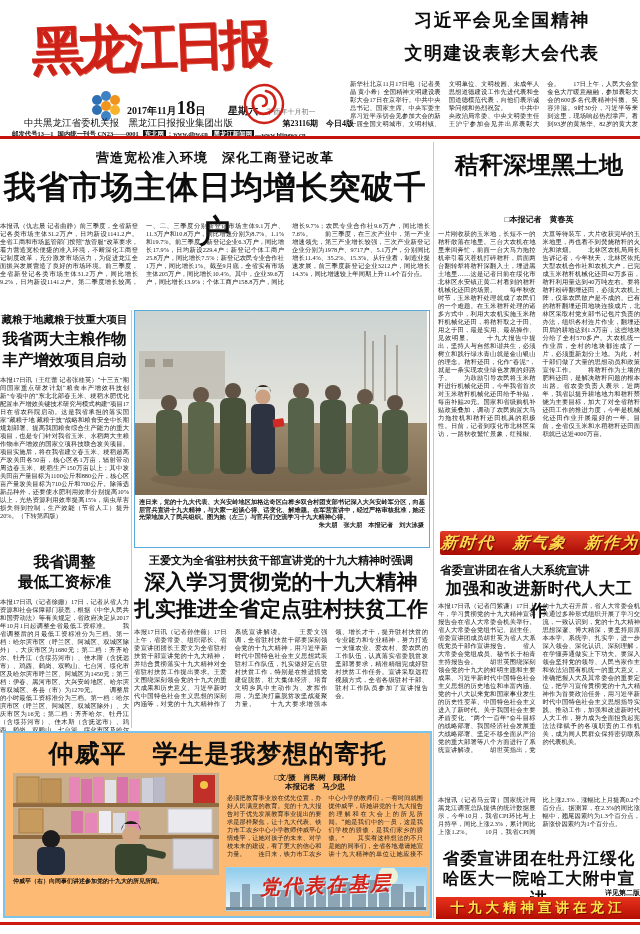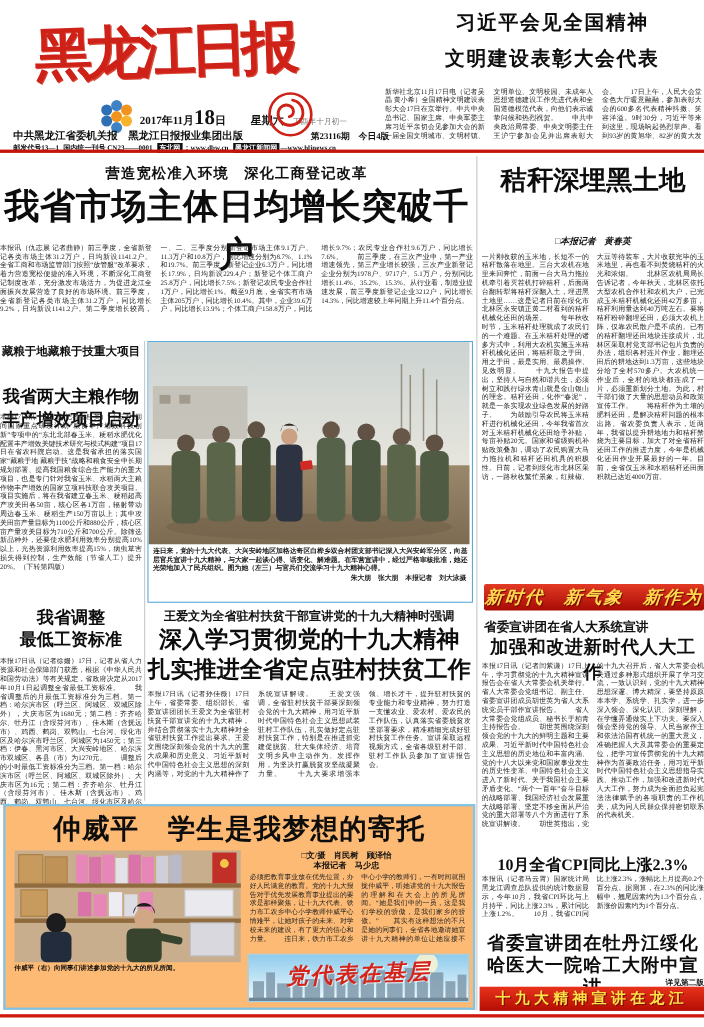--- a/index.html
+++ b/index.html
@@ -13,42 +13,42 @@
   .center{text-align:center;}
   .hl{font-weight:900;color:#0d0d0d;}
   
   .mast-title{left:18px;top:0;width:262px;height:92px;line-height:96px;text-align:center;
       font-weight:900;font-size:52px;color:#ce2218;letter-spacing:-5px;transform:rotate(-2deg);
       text-shadow:1px 1px 0 #d84a3a;}
   .dateline{left:127px;top:97px;font-size:10px;font-weight:bold;white-space:nowrap;}
   .dateline .big{font-size:19px;font-weight:900;}
   .dateline .lunar{font-size:7px;color:#777;font-weight:normal;margin-left:6px;}
   .meta-row{left:12px;top:117px;width:342px;display:flex;justify-content:space-between;align-items:baseline;}
-  .org{font-size:9.5px;font-weight:bold;}
+  .org{font-size:9.5px;font-weight:normal;margin-left:12px;}
   .issue{font-size:8px;font-weight:bold;white-space:nowrap;}
   .postal{left:12px;top:130px;width:346px;display:flex;gap:4px;align-items:center;
       font-size:6.4px;font-weight:bold;white-space:nowrap;}
   .chip{background:#111;color:#fff;padding:0 2px;font-weight:bold;}
   .rule-red{background:#c6130c;height:3px;width:640px;left:0;}
   .vline{width:1px;background:#c8c8c8;}
   
   .top-headline{left:358px;top:4px;width:288px;font-size:18px;line-height:33px;
       letter-spacing:1.5px;text-align:center;}
   .top-body{left:350px;top:80px;width:288px;height:55px;}
   
   .lead-kicker{left:0;top:149px;width:430px;font-size:13px;font-weight:bold;letter-spacing:1px;}
   .lead-headline{left:0;top:166px;width:430px;font-size:32px;letter-spacing:.5px;}
   .lead-body{left:0;top:222px;width:430px;height:84px;}
   
   .straw-headline{left:438px;top:150px;width:202px;font-size:24px;line-height:31px;}
-  .straw-byline{left:438px;top:214px;width:202px;font-size:8px;font-weight:bold;font-style:italic;}
+  .straw-byline{left:438px;top:214px;width:202px;font-size:8px;font-weight:bold;}
   .straw-body{left:438px;top:230px;width:202px;height:292px;}
   
   .grain-kicker{left:0;top:313px;width:129px;font-size:10.5px;font-weight:bold;}
-  .grain-headline{left:0;top:328px;width:129px;font-size:15.5px;line-height:21px;margin-top:22px;}
+  .grain-headline{left:0;top:328px;width:129px;font-size:15.5px;line-height:21px;}
   .grain-body{left:0;top:376px;width:129px;height:158px;}
   .wage-headline{left:0;top:552px;width:129px;font-size:15.5px;line-height:20px;}
   .wage-body{left:0;top:598px;width:129px;height:136px;}
   
   .photo-block{left:134px;top:310px;width:294px;height:236px;border:1px solid #5aabdc;background:#fff;}
   .photo-svg{display:block;width:292px;height:184px;}
   .photo-caption{padding:3px 4px 0 4px;font-size:6.2px;line-height:7.6px;text-align:justify;font-weight:bold;color:#1a1a1a;}
   .photo-credit{padding:0 5px;font-size:6.2px;font-weight:bold;text-align:right;color:#1a1a1a;}
   
   .pov-kicker{left:134px;top:553px;width:294px;font-size:11px;font-weight:bold;}
@@ -223,21 +223,20 @@
   <div class="abs pov-body bodytext col3">本报17日讯（记者孙佳薇）17日上午，省委常委、组织部长、省委宣讲团团长王爱文为全省驻村扶贫干部宣讲党的十九大精神，并结合贯彻落实十九大精神对全省驻村扶贫工作提出要求。王爱文围绕深刻领会党的十九大的重大成果和历史意义、习近平新时代中国特色社会主义思想的深刻内涵等，对党的十九大精神作了系统宣讲解读。　　王爱文强调，全省驻村扶贫干部要深刻领会党的十九大精神，用习近平新时代中国特色社会主义思想武装驻村工作队伍，扎实做好定点驻村扶贫工作，特别是在推进抓党建促脱贫、壮大集体经济、培育文明乡风中主动作为、发挥作用，为坚决打赢脱贫攻坚战凝聚力量。　　十九大要求增强本领、增长才干，提升驻村扶贫的专业能力和专业精神，努力打造一支懂农业、爱农村、爱农民的工作队伍，认真落实省委脱贫攻坚部署要求，精准精细完成好驻村扶贫工作任务。宣讲采取远程视频方式，全省各级驻村干部、驻村工作队员参加了宣讲报告会。</div>
 
   <div class="abs slogan">
     <span>新时代　新气象　新作为</span>
   </div>
 
   <div class="abs npc-kicker">省委宣讲团在省人大系统宣讲</div>
   <div class="abs npc-headline hl center">加强和改进新时代人大工作</div>
   <div class="abs npc-body bodytext col2">本报17日讯（记者闫紫谦）17日上午，学习贯彻党的十九大精神宣讲报告会在省人大常委会机关举行。省人大常委会党组书记、副主任、省委宣讲团成员胡世英为省人大系统党员干部作宣讲报告。　　省人大常委会党组成员、秘书长于柏青主持报告会。　　胡世英围绕深刻领会党的十九大的鲜明主题和主要成果、习近平新时代中国特色社会主义思想的历史地位和丰富内涵、党的十八大以来党和国家事业发生的历史性变革、中国特色社会主义进入了新时代、关于我国社会主要矛盾变化、“两个一百年”奋斗目标的战略部署、我国经济社会发展重大战略部署、坚定不移全面从严治党的重大部署等八个方面进行了系统宣讲解读。　　胡世英指出，党的十九大召开后，省人大常委会机关通过多种形式组织开展了学习交流，一致认识到，党的十九大精神思想深邃、博大精深，要坚持原原本本学、系统学、扎实学，进一步深入领会、深化认识、深刻理解，在学懂弄通做实上下功夫。要深入领会坚持党的领导、人民当家作主和依法治国有机统一的重大意义，准确把握人大及其常委会的重要定位，把学习宣传贯彻党的十九大精神作为首要政治任务，用习近平新时代中国特色社会主义思想指导实践、推动工作，加强和改进新时代人大工作，努力成为全面担负起宪法法律赋予的各项职责的工作机关，成为同人民群众保持密切联系的代表机关。</div>
 
-  <div class="abs cpi-headline hl center">10月全省CPI同比上涨2.3%</div>
   <div class="abs cpi-body bodytext col2">本报讯（记者马云霄）国家统计局黑龙江调查总队提供的统计数据显示，今年10月，我省CPI环比与上月持平，同比上涨2.3%，累计同比上涨1.2%。　　10月，我省CPI同比上涨2.3%，涨幅比上月提高0.2个百分点。据测算，在2.3%的同比涨幅中，翘尾因素约为1.3个百分点，新涨价因素约为1个百分点。</div>
 
   <div class="abs tour-headline hl sans center">
     <div>省委宣讲团在牡丹江绥化</div>
     <div>哈医大一院哈工大附中宣讲</div>
   </div>
   <div class="abs tour-note">详见第二版</div>
 
   <div class="abs bot-banner">
     <span>十九大精神宣讲在龙江</span>

